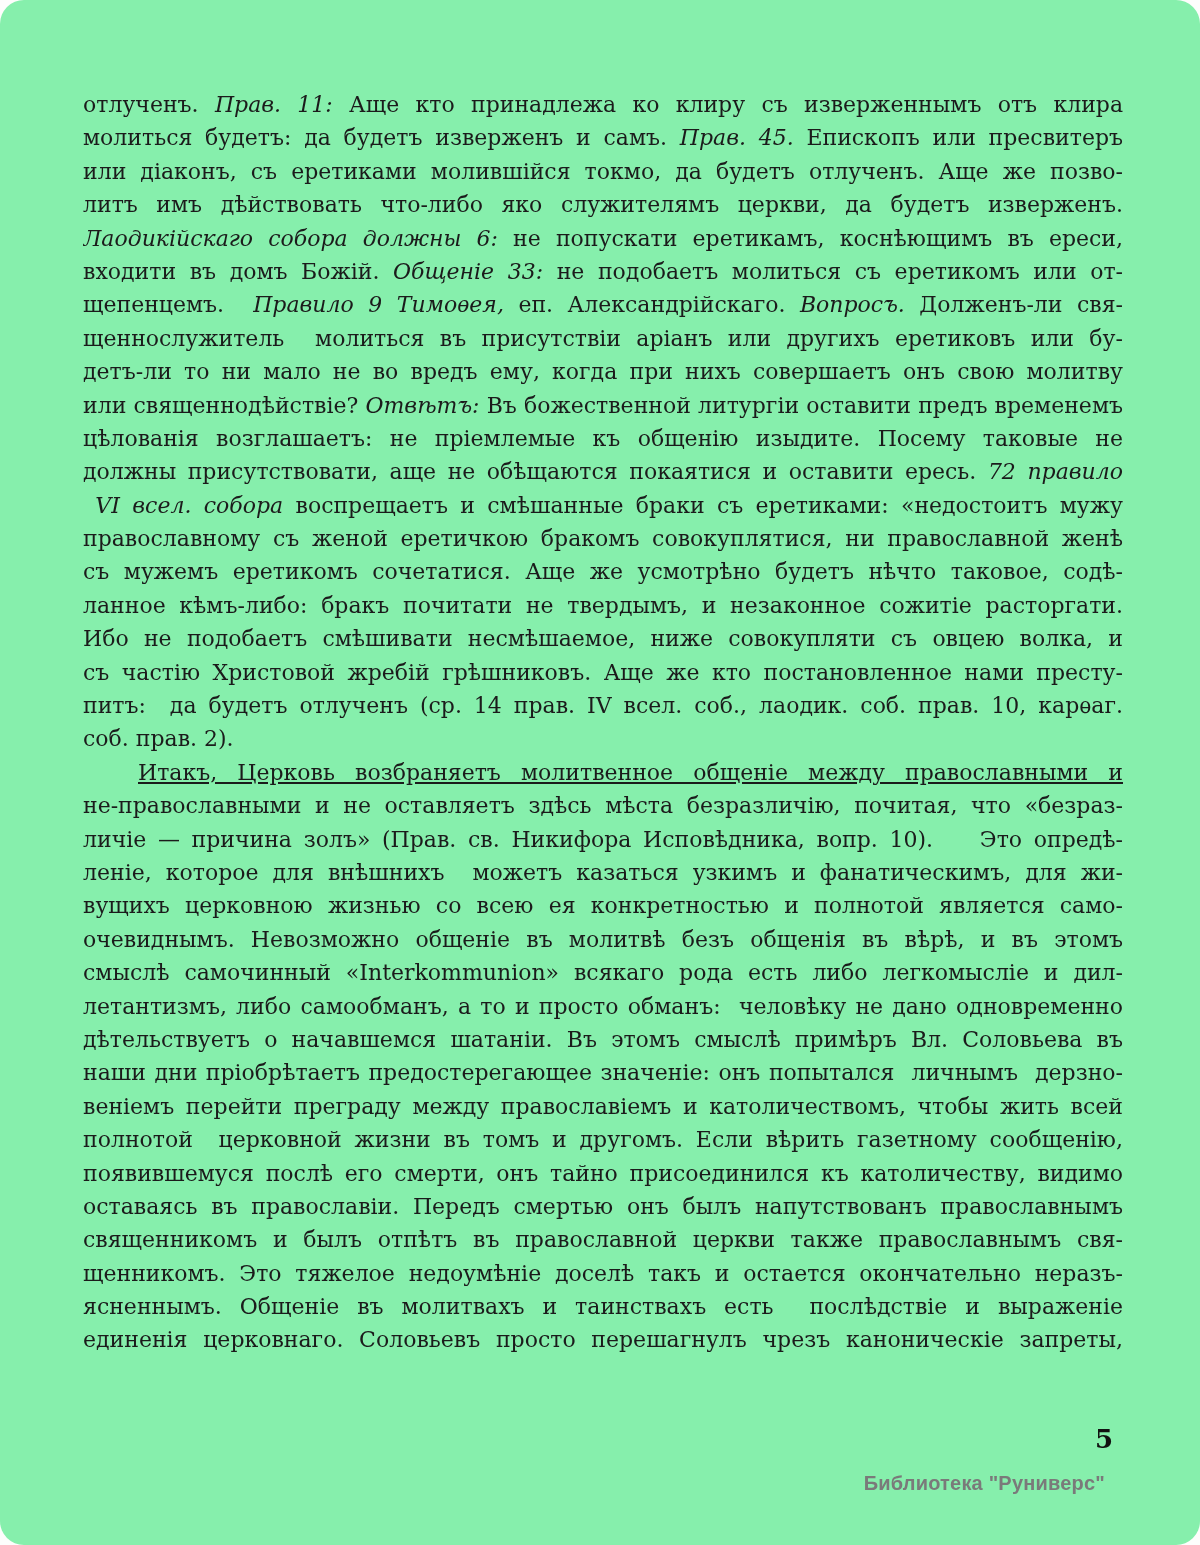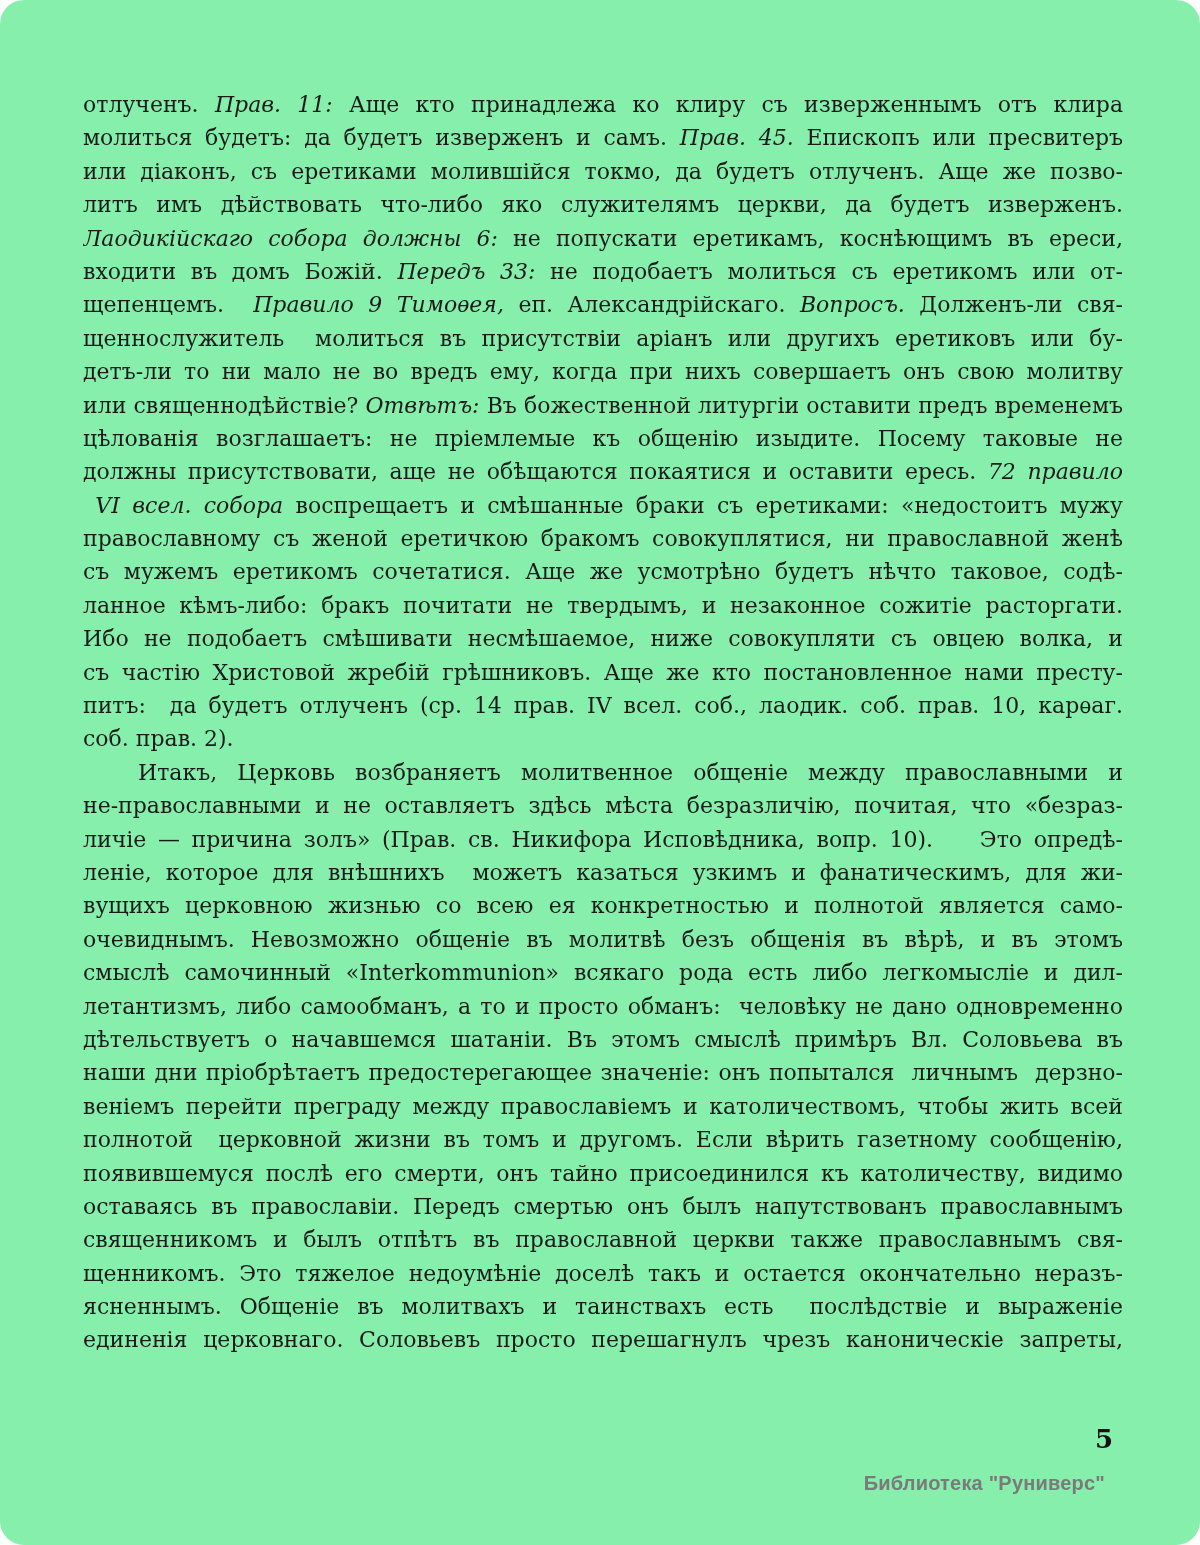--- a/index.html
+++ b/index.html
@@ -21,21 +21,21 @@
   .line{
     text-align:justify;
     -moz-text-align-last:justify;
     text-align-last:justify;
     height:33.4px;overflow:hidden;white-space:normal;
   }
   .line.end{
     -moz-text-align-last:left;
     text-align-last:left;
   }
-  .line.indent{text-indent:55px;}
+  .line.indent{text-indent:55px;text-decoration:underline;}
   .it{font-style:italic;}
   .page-number{
     position:absolute;top:1424px;right:87px;
     font-size:26px;font-weight:bold;color:#111;
     font-family:"DejaVu Serif","Liberation Serif",serif;
   }
   .watermark{
     position:absolute;top:1472px;right:95px;
     font-size:20px;font-weight:bold;color:#7a7a7a;
     font-family:"Liberation Sans","DejaVu Sans",sans-serif;
@@ -46,21 +46,21 @@
 <body>
 
 <div class="page">
   <div class="text-block">
       <div class="para">
         <div class="line"><span>отлученъ. </span><span class="it">Прав. 11:</span><span> Аще кто принадлежа ко клиру съ изверженнымъ отъ клира</span></div>
         <div class="line"><span>молиться будетъ: да будетъ изверженъ и самъ. </span><span class="it">Прав. 45.</span><span> Епископъ или пресвитеръ</span></div>
         <div class="line"><span>или діаконъ, съ еретиками молившійся токмо, да будетъ отлученъ. Аще же позво-</span></div>
         <div class="line"><span>литъ имъ дѣйствовать что-либо яко служителямъ церкви, да будетъ изверженъ.</span></div>
         <div class="line"><span class="it">Лаодикійскаго собора должны 6:</span><span> не попускати еретикамъ, коснѣющимъ въ ереси,</span></div>
-        <div class="line"><span>входити въ домъ Божій. </span><span class="it">Передъ 33:</span><span> не подобаетъ молиться съ еретикомъ или от-</span></div>
+        <div class="line"><span>входити въ домъ Божій. </span><span class="it">Общеніе 33:</span><span> не подобаетъ молиться съ еретикомъ или от-</span></div>
         <div class="line"><span>щепенцемъ.&nbsp; </span><span class="it">Правило 9 Тимоѳея,</span><span> еп. Александрійскаго. </span><span class="it">Вопросъ.</span><span> Долженъ-ли свя-</span></div>
         <div class="line"><span>щеннослужитель &nbsp;молиться въ присутствіи аріанъ или другихъ еретиковъ или бу-</span></div>
         <div class="line"><span>детъ-ли то ни мало не во вредъ ему, когда при нихъ совершаетъ онъ свою молитву</span></div>
         <div class="line"><span>или священнодѣйствіе? </span><span class="it">Отвѣтъ:</span><span> Въ божественной литургіи оставити предъ временемъ</span></div>
         <div class="line"><span>цѣлованія возглашаетъ: не пріемлемые къ общенію изыдите. Посему таковые не</span></div>
         <div class="line"><span>должны присутствовати, аще не обѣщаются покаятися и оставити ересь. </span><span class="it">72 правило</span></div>
         <div class="line"><span>&nbsp;</span><span class="it">VI всел. собора</span><span> воспрещаетъ и смѣшанные браки съ еретиками: «недостоитъ мужу</span></div>
         <div class="line"><span>православному съ женой еретичкою бракомъ совокуплятися, ни православной женѣ</span></div>
         <div class="line"><span>съ мужемъ еретикомъ сочетатися. Аще же усмотрѣно будетъ нѣчто таковое, содѣ-</span></div>
         <div class="line"><span>ланное кѣмъ-либо: бракъ почитати не твердымъ, и незаконное сожитіе расторгати.</span></div>

